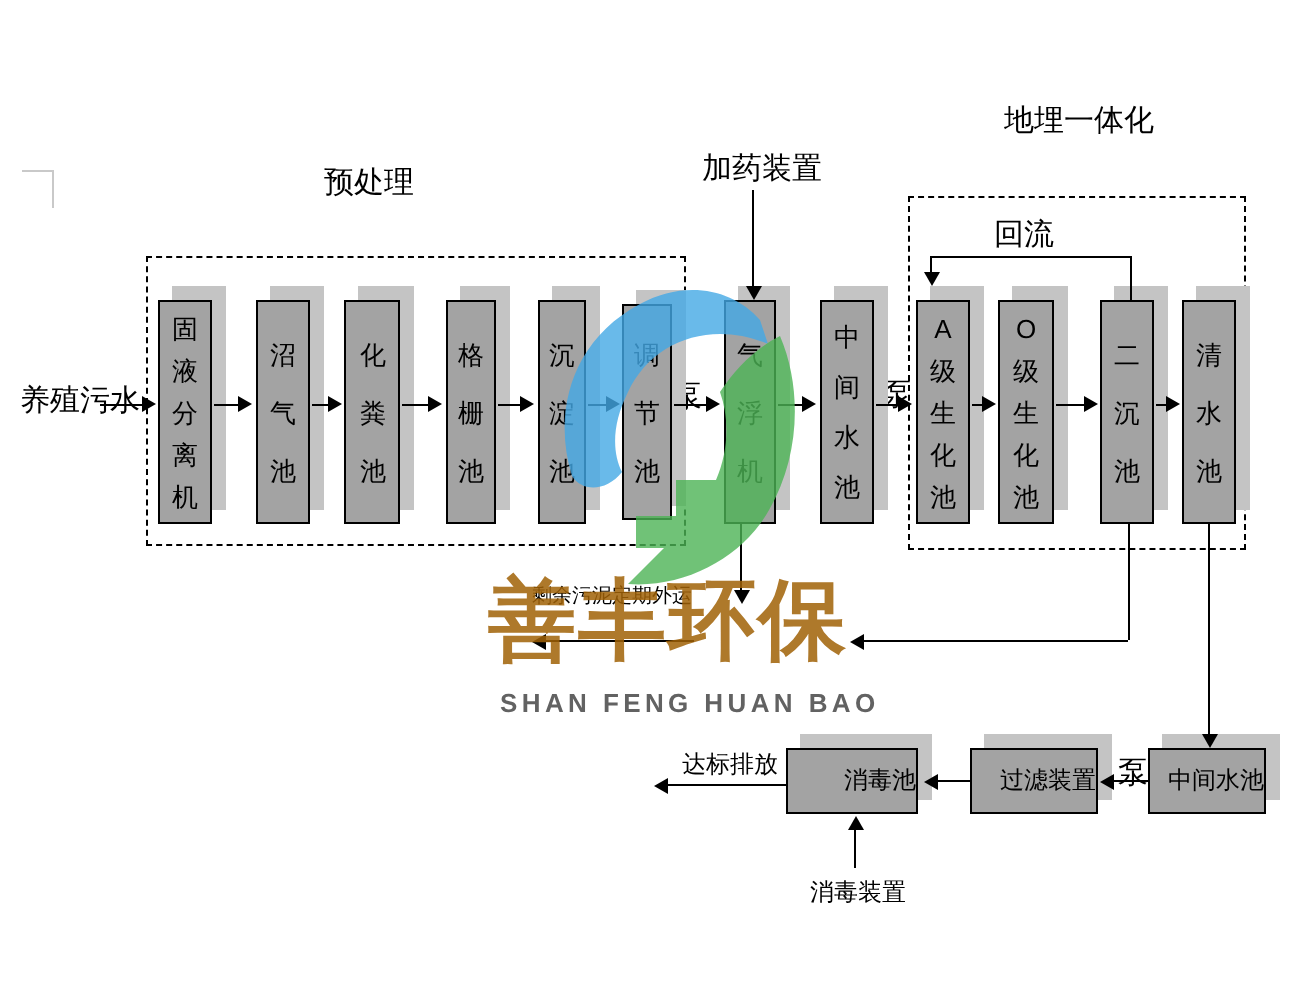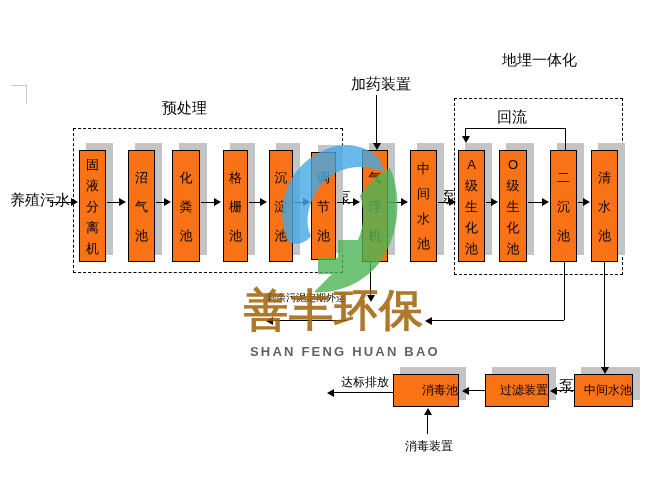--- a/index.html
+++ b/index.html
@@ -1,19 +1,19 @@
 <!DOCTYPE html>
 <html style="--logo-blue: #44a9e6; --logo-green: #4db456; --shadow: #c4c4c4;"><head>
 <meta charset="utf-8">
 <style>
   html,body{margin:0;padding:0;background:#fff;}
   .canvas{position:relative;width:650px;height:500px;background:#fff;overflow:hidden;
           font-family:"Liberation Sans","DejaVu Sans",sans-serif;color:#000;}
   
-  .tank{position:absolute;background:#f97316;border:1px solid #000;
+  .tank{position:absolute;background:#a3a3a3;border:1px solid #000;
         box-shadow:7px -7px 0 var(--shadow,#c4c4c4);
         display:flex;align-items:center;justify-content:center;text-align:center;box-sizing:border-box;}
   .vtext{width:14px;word-break:break-all;font-size:13px;}
   .lh3{line-height:29px}.lh4{line-height:25px}.lh5{line-height:21px}
   .htank{font-size:12px;justify-content:flex-end;}
   .noshadow{box-shadow:none;font-size:10px;}
   
   .dashed{position:absolute;border:1px dashed #000;box-sizing:border-box;}
   
   .lbl{position:absolute;font-size:15px;white-space:nowrap;}
@@ -40,38 +40,38 @@
 
 <div class="canvas">
 
   <div class="corner" style="left:11px;top:85px;width:16px;height:1px;"></div>
   <div class="corner" style="left:26px;top:85px;width:1px;height:19px;"></div>
 
   <div class="dashed" style="left:73px;top:128px;width:270px;height:145px;"></div>
   <div class="dashed" style="left:454px;top:98px;width:169px;height:177px;"></div>
 
   <div class="lbl" style="left:10px;top:191px;">养殖污水</div>
-  <div class="lbl" style="left:162px;top:99px;">预处理</div>
+  <div class="lbl" style="left:162px;top:82px;">预处理</div>
   <div class="lbl" style="left:351px;top:75px;">加药装置</div>
   <div class="lbl" style="left:502px;top:51px;">地埋一体化</div>
   <div class="lbl" style="left:497px;top:108px;">回流</div>
   <div class="lbl lbl-sm" style="left:266px;top:291px;">剩余污泥定期外运</div>
   <div class="lbl" style="left:341px;top:374px;font-size:12px;">达标排放</div>
   <div class="lbl" style="left:405px;top:438px;font-size:12px;">消毒装置</div>
   <div class="lbl" style="left:336px;top:189px;">泵</div>
   <div class="lbl" style="left:441px;top:188px;">泵</div>
   <div class="lbl" style="left:559px;top:377px;">泵</div>
 
   <div class="tank" style="left:79px;top:150px;width:27px;height:112px;">
       <span class="vtext lh5">固液分离机</span>
     </div>
   <div class="tank" style="left:128px;top:150px;width:27px;height:112px;">
       <span class="vtext lh3">沼气池</span>
     </div>
-  <div class="tank" style="left:172px;top:150px;width:28px;height:112px;">
+  <div class="tank" style="left:172px;top:150px;width:28px;height:112px;text-align:right;">
       <span class="vtext lh3">化粪池</span>
     </div>
   <div class="tank" style="left:223px;top:150px;width:25px;height:112px;">
       <span class="vtext lh3">格栅池</span>
     </div>
   <div class="tank" style="left:269px;top:150px;width:24px;height:112px;align-items:center;">
       <span class="vtext lh3">沉淀池</span>
     </div>
   <div class="tank" style="left:311px;top:152px;width:25px;height:108px;">
       <span class="vtext lh3">调节池</span>

